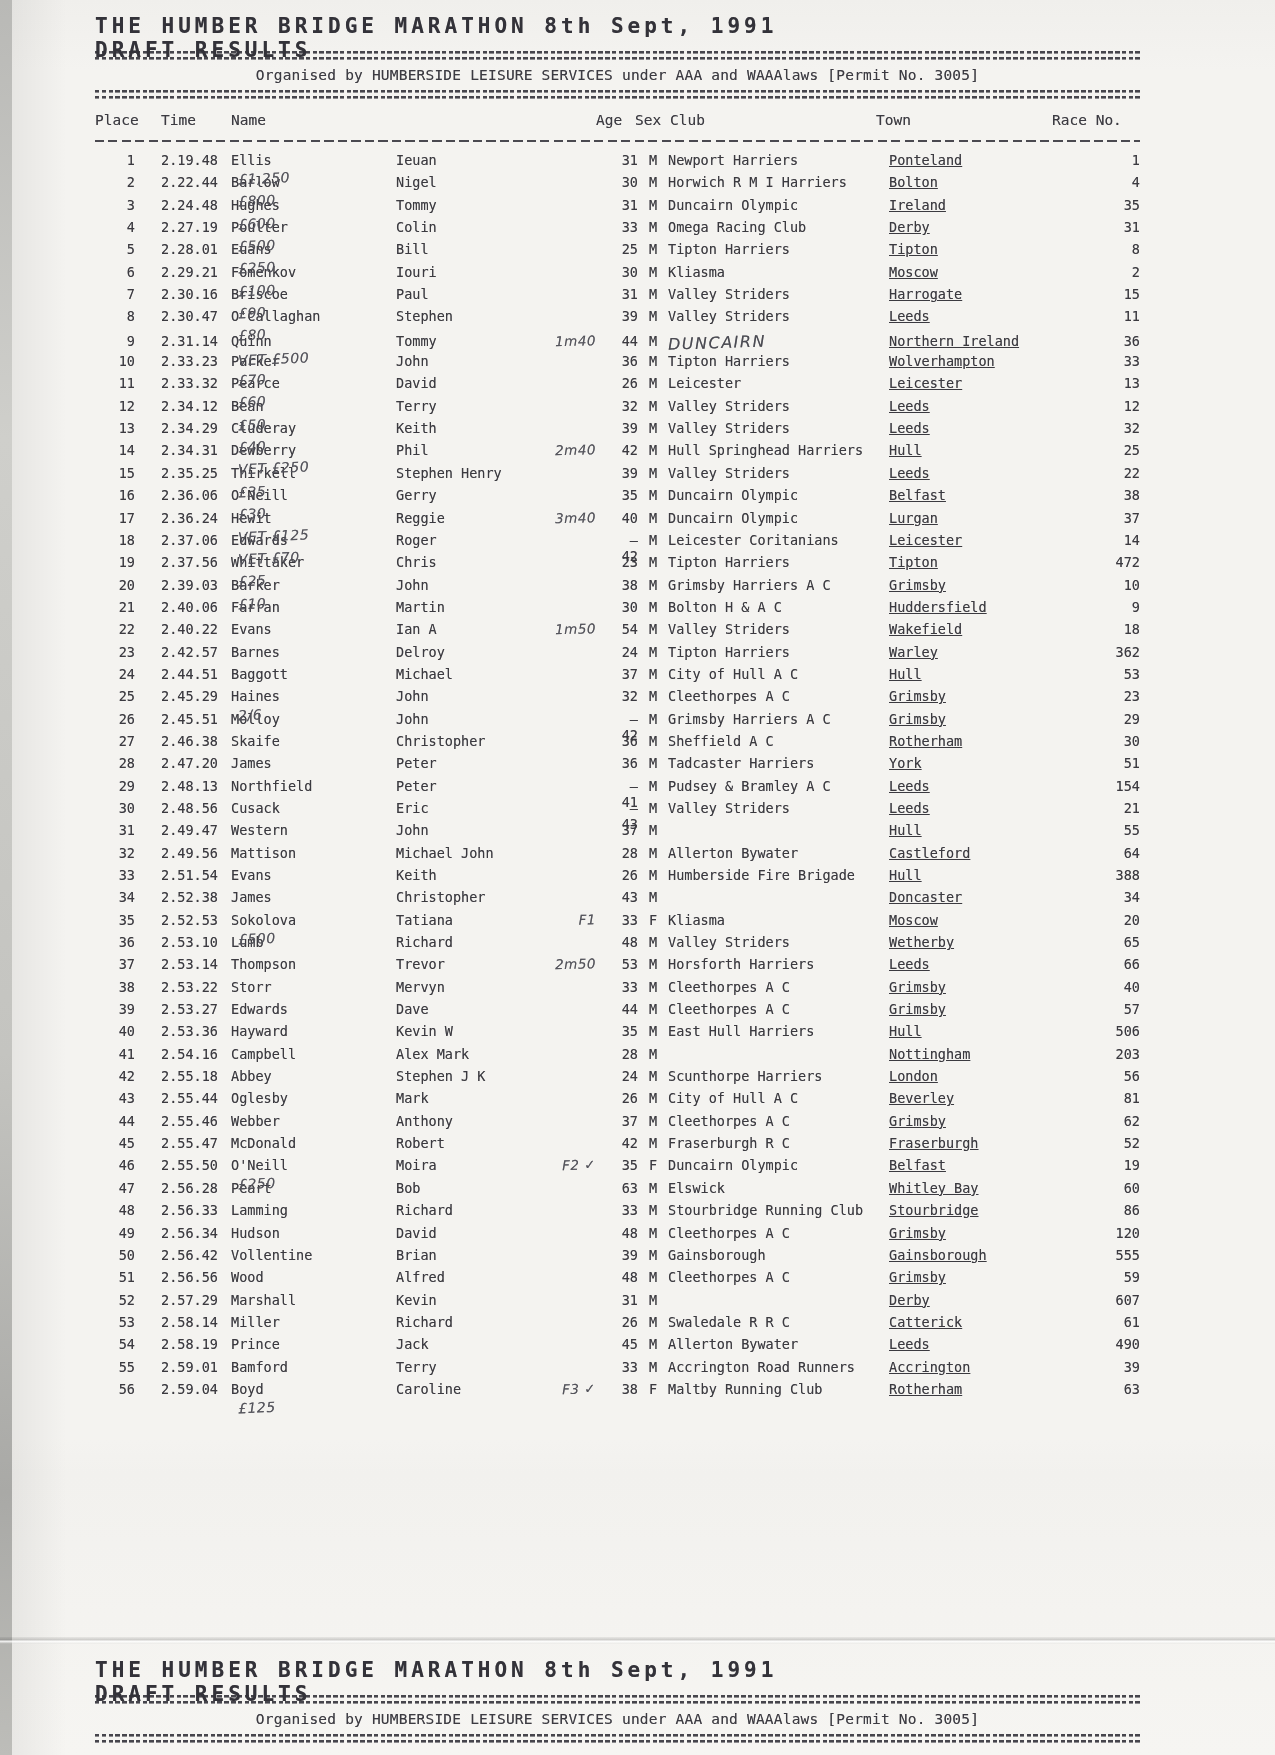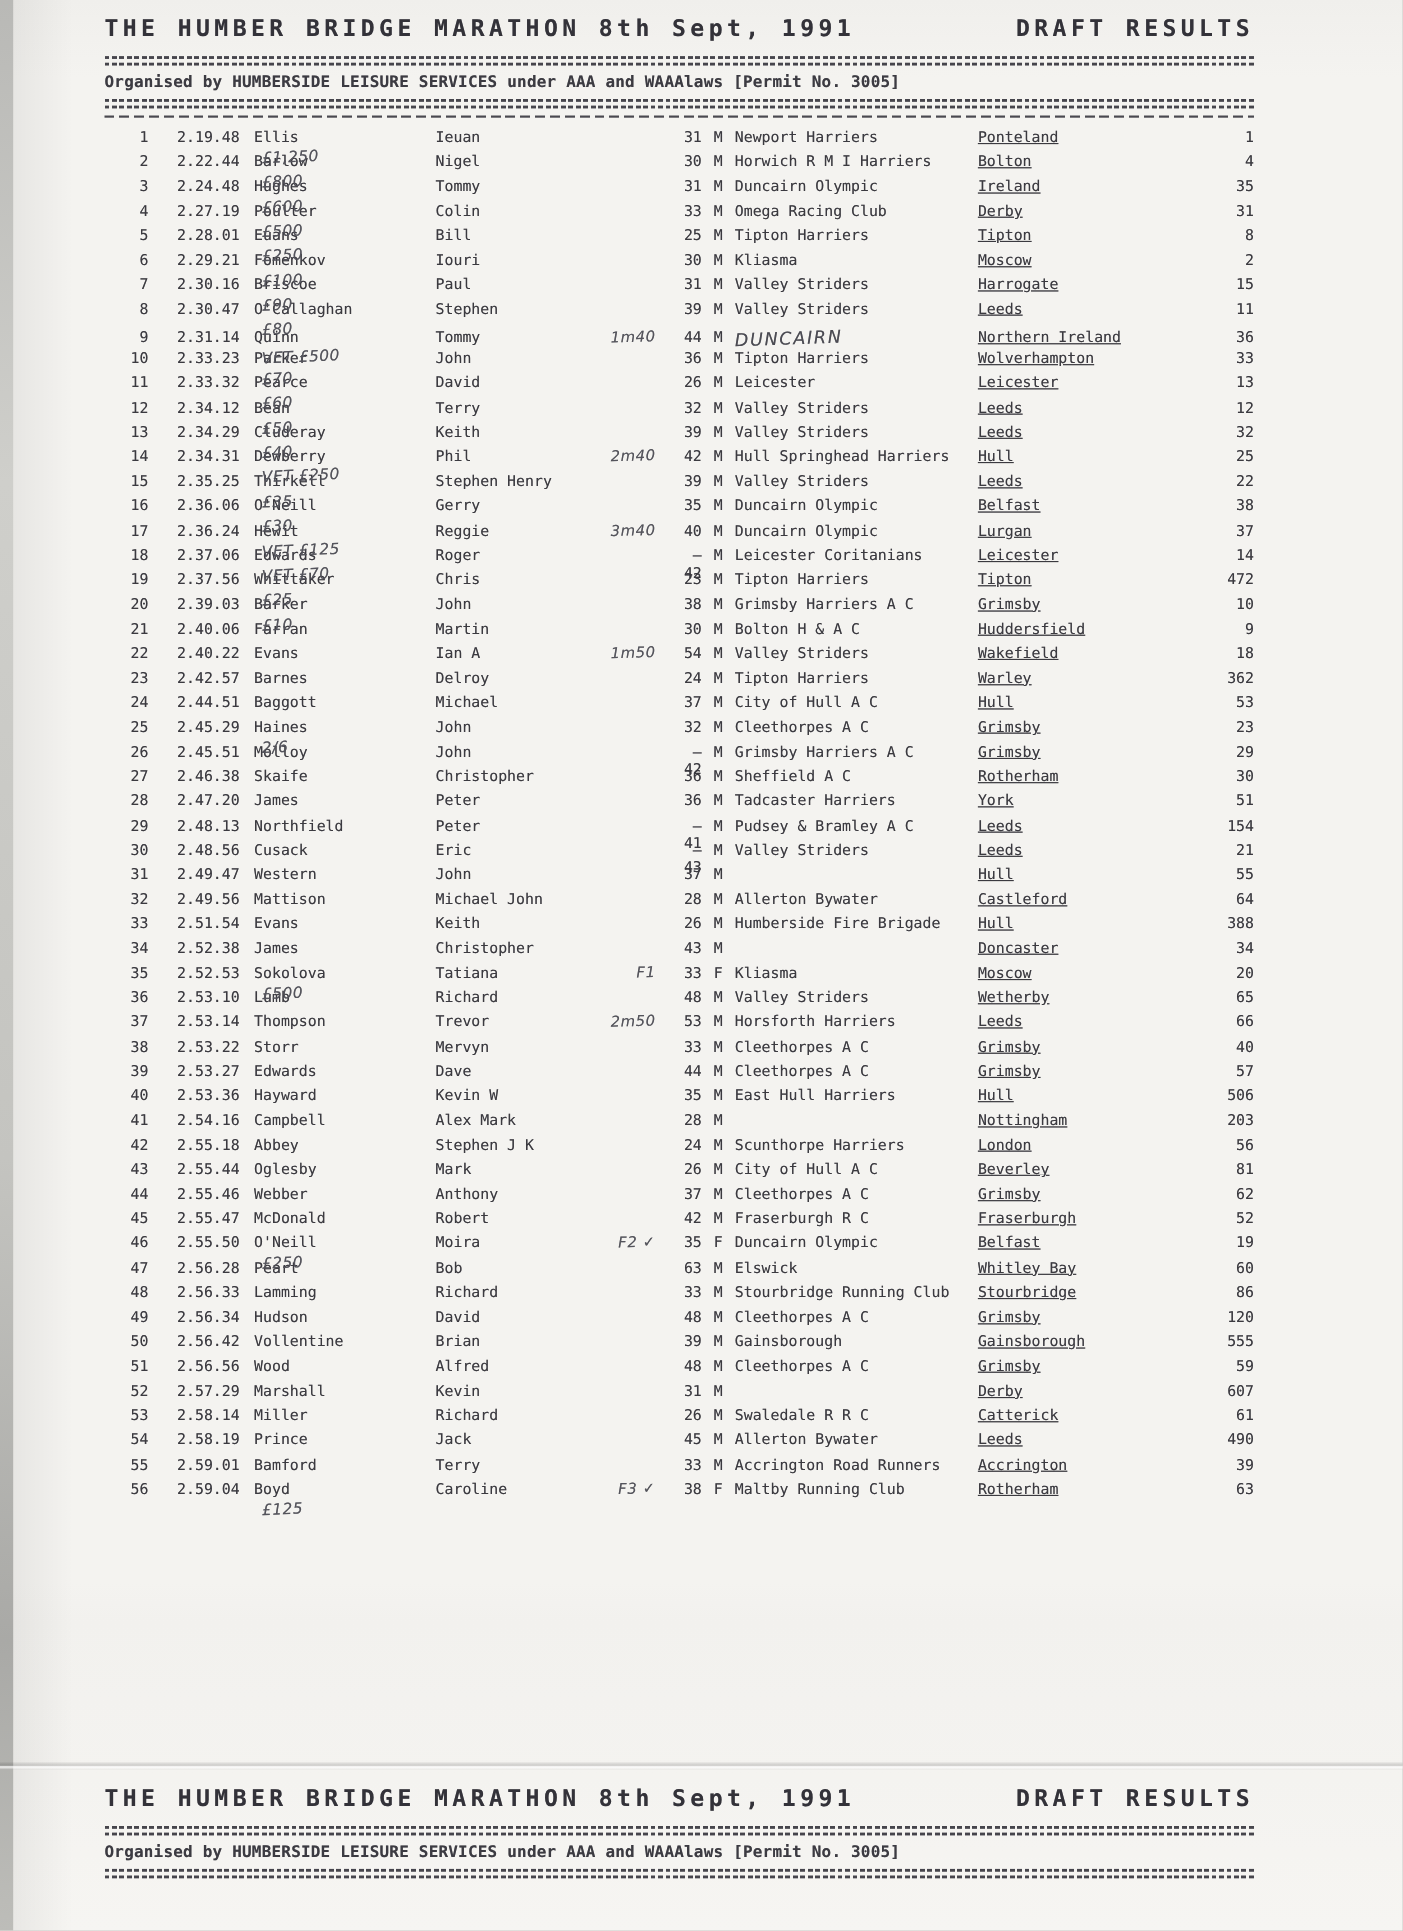--- a/index.html
+++ b/index.html
@@ -19,21 +19,21 @@
   .doc-title{font-size:21px;font-weight:bold;letter-spacing:4px;white-space:nowrap;color:#333239;}
   .doc-draft{font-size:21px;font-weight:bold;letter-spacing:4px;white-space:nowrap;color:#333239;}
 
   .sep-double{height:10px;margin-top:6px;
     background-image:
       repeating-linear-gradient(90deg,#46454c 0 4.5px,rgba(0,0,0,0) 4.5px 6.8px),
       repeating-linear-gradient(90deg,#46454c 0 4.5px,rgba(0,0,0,0) 4.5px 6.8px);
     background-size:100% 2.6px,100% 2.6px;
     background-position:0 1px,0 6.5px;
     background-repeat:no-repeat,no-repeat;}
-  .organised{margin-top:7px;text-align:left;font-size:14.5px;font-weight:bold;color:#3c3b42;letter-spacing:0.2px;}
+  .organised{margin-top:7px;text-align:center;font-size:14.5px;font-weight:normal;color:#3c3b42;letter-spacing:0.2px;}
   .organised-wrap{margin-top:2px;}
 
   .colheads{position:relative;height:22px;margin-top:13px;font-size:14.5px;color:#3c3b42;}
   .colheads span{position:absolute;top:0;white-space:nowrap;}
   .ch-place{left:0;}
   .ch-time{left:66px;}
   .ch-name{left:136px;}
   .ch-age{left:501px;}
   .ch-sex{left:540px;}
   .ch-club{left:575px;}
@@ -64,41 +64,51 @@
   .c-mid .hw{margin-left:0;transform:rotate(-1.5deg);font-size:13.5px;}
   .hw-club{font-family:"DejaVu Sans","Liberation Sans",sans-serif;font-style:italic;
       color:#4b4b53;font-size:16px;letter-spacing:1.5px;transform:rotate(-2deg);display:inline-block;}
   .age-dash{display:inline;}
 
   .blank-gap{height:234px;}
   .seam{height:7px;margin:0 -135px 0 -95px;
     background:linear-gradient(180deg,rgba(0,0,0,0.05) 0%,rgba(0,0,0,0.16) 40%,rgba(255,255,255,0.85) 60%,rgba(0,0,0,0.04) 100%);}
   .footer-block{margin-top:14px;}
 
-  .typed-shadow{text-shadow:0 0 0.5px rgba(40,40,46,0.45);}
+  .typed-shadow{text-shadow:0 0 0.5px rgba(40,40,46,0.45);flex-direction:column;}
 </style>
 </head>
 <body>
 
 <div class="scan">
   <div class="edge-left"></div>
   <div class="edge-left-soft"></div>
 
   <div class="paper">
 
     <div class="hdr-row typed-shadow">
       <span class="doc-title">THE HUMBER BRIDGE MARATHON 8th Sept, 1991</span>
       <span class="doc-draft">DRAFT RESULTS</span>
     </div>
     <div class="sep-double"></div>
     <div class="organised-wrap">
       <div class="organised typed-shadow">Organised by HUMBERSIDE LEISURE SERVICES under AAA and WAAAlaws [Permit No. 3005]</div>
     </div>
     <div class="sep-double"></div>
 
+    <div class="colheads typed-shadow">
+      <span class="ch-place">Place</span>
+      <span class="ch-time">Time</span>
+      <span class="ch-name">Name</span>
+      <span class="ch-age">Age</span>
+      <span class="ch-sex">Sex</span>
+      <span class="ch-club">Club</span>
+      <span class="ch-town">Town</span>
+      <span class="ch-race">Race No.</span>
+    </div>
     <div class="hdr-rule"></div>
 
     <div class="rows typed-shadow">
   <div class="rrow">
     <span class="c-place">1</span>
     <span class="c-time">2.19.48</span>
     <span class="c-name">
             <span>Ellis</span>
             <span class="hw">£1,250</span>
           </span>

